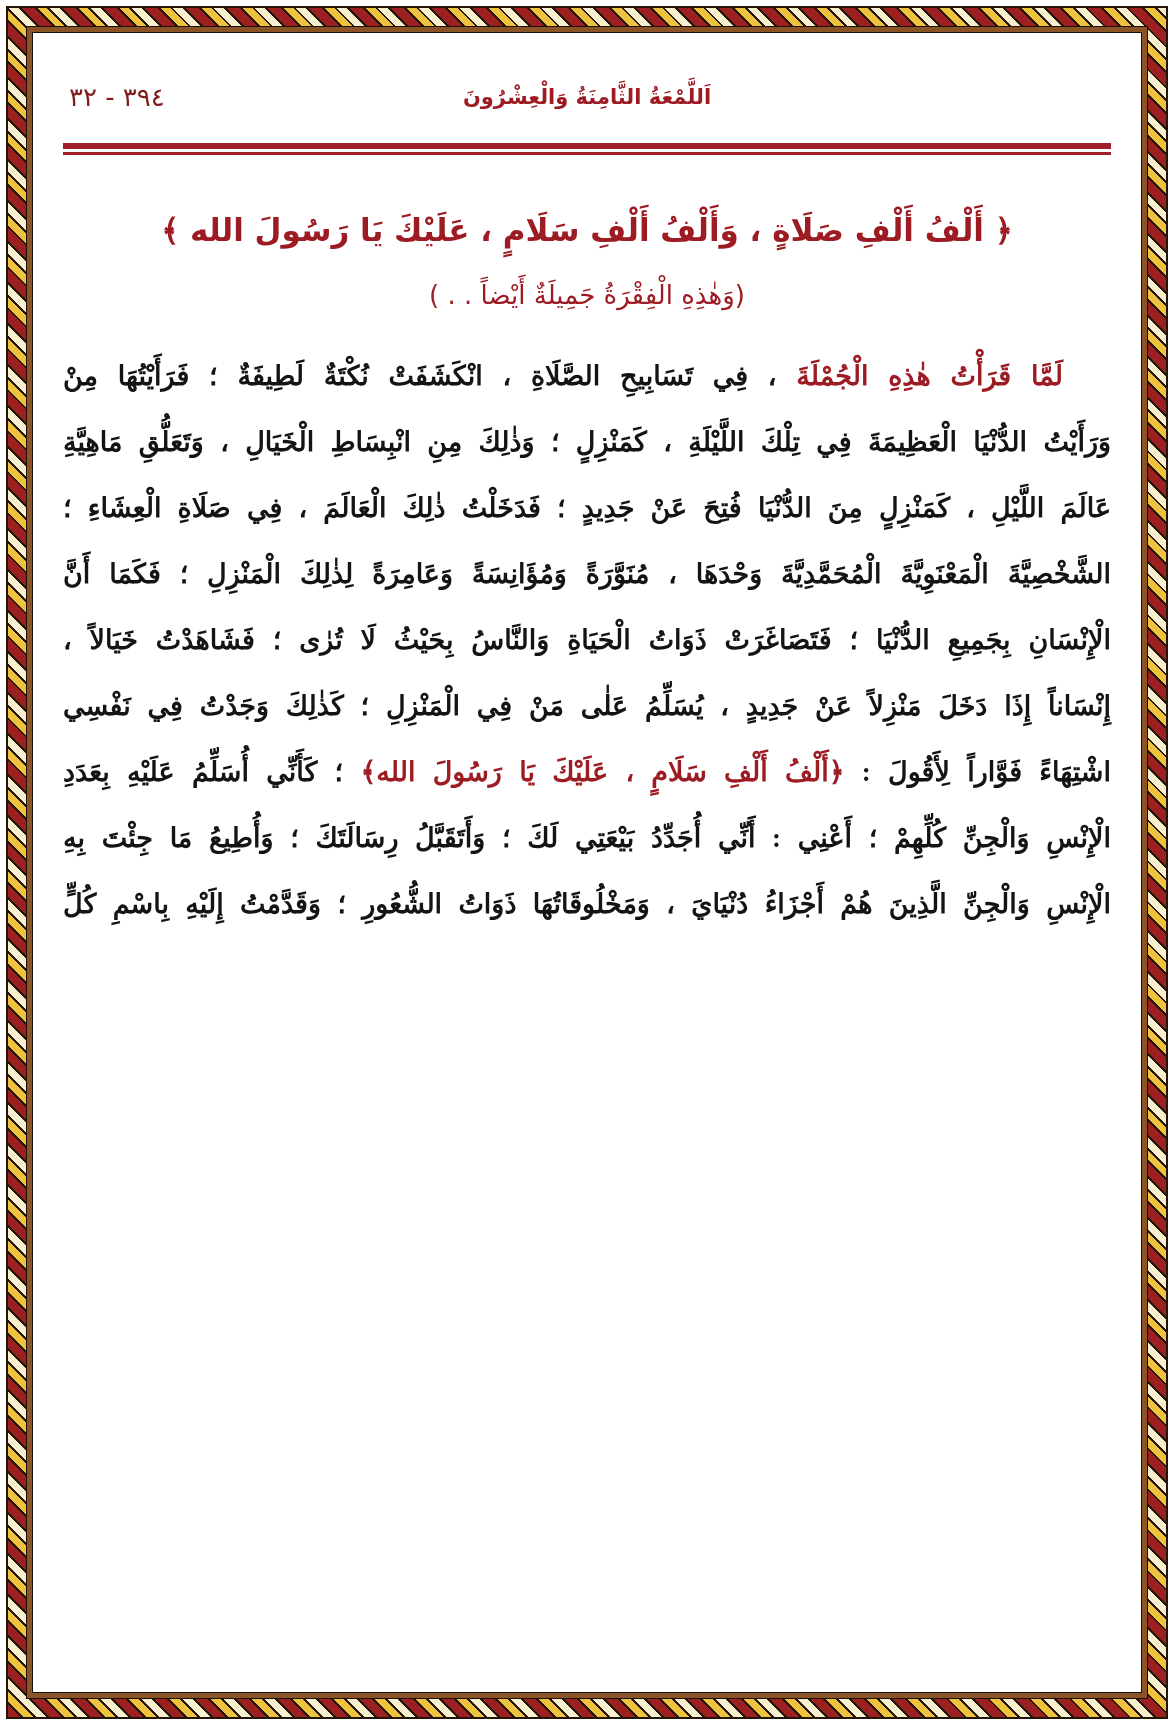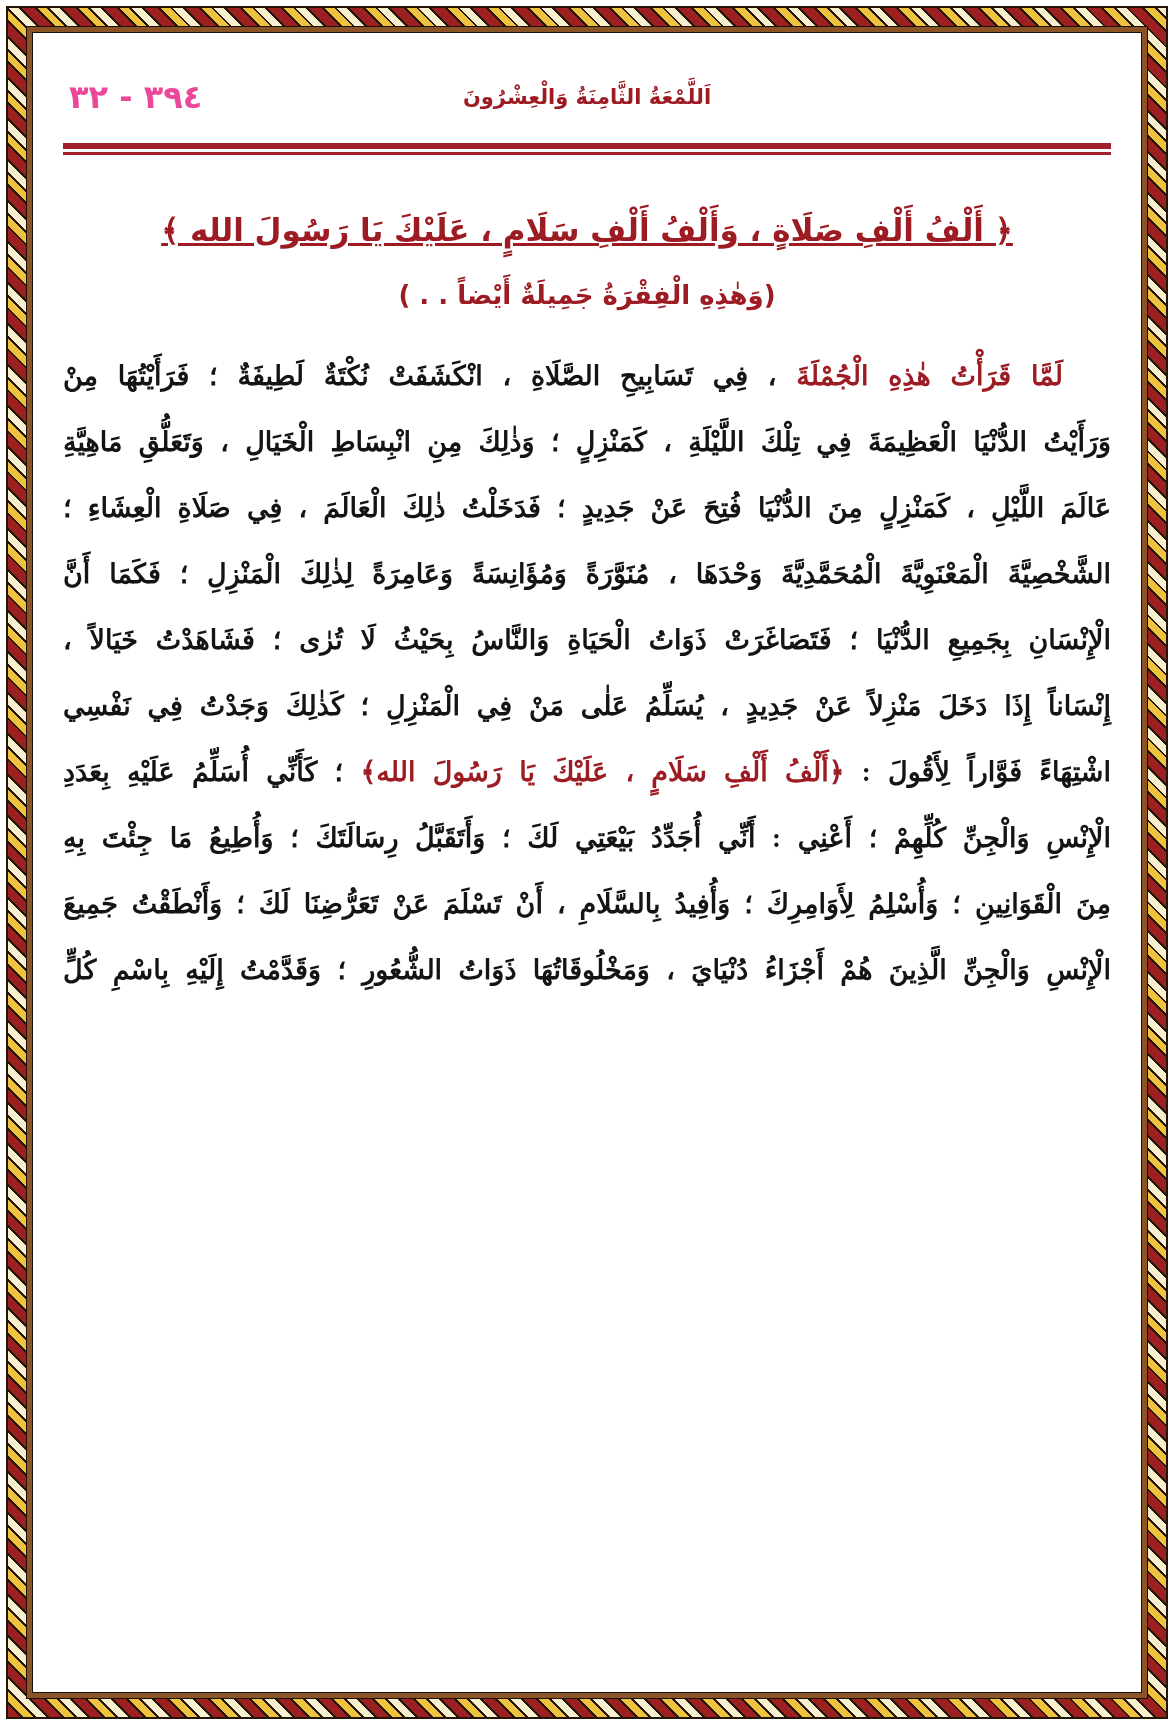--- a/index.html
+++ b/index.html
@@ -33,33 +33,33 @@
     overflow:hidden;
   }
   
   .header{position:relative;height:64px;margin-top:6px;}
   .title{
     position:absolute;right:0;left:0;text-align:center;
     color:#9d1c24;font-weight:bold;font-size:21px;line-height:64px;
   }
   .pagenum{
     position:absolute;left:6px;top:0;
-    color:#ec4899;font-weight:bold;font-size:32px;line-height:64px;
+    color:#7f1d1d;font-weight:normal;font-size:26px;line-height:64px;
     letter-spacing:2px;
   }
   .rule-thick{height:6px;background:#a21e28;margin-top:14px;}
   .rule-thin{height:3px;background:#a21e28;margin-top:3px;}
   
   .quote{
     margin-top:52px;text-align:center;
-    color:#9d1c24;font-weight:bold;font-size:31px;line-height:46px;text-decoration:underline;
+    color:#9d1c24;font-weight:bold;font-size:31px;line-height:46px;
   }
   .subtitle{
     margin-top:24px;text-align:center;
-    color:#9d1c24;font-weight:bold;font-size:26px;line-height:36px;
+    color:#9d1c24;font-weight:normal;font-size:26px;line-height:36px;
   }
   
   .bodytext{margin-top:30px;font-size:27px;font-weight:bold;color:#141414;}
   .tline{
     text-align:justify;text-align-last:justify;
     line-height:66px;white-space:normal;font-family:Liberation Serif, serif;
   }
   .bodytext .tline:first-child{padding-right:48px;}
   .red{color:#9d1c24;}
 </style>
@@ -85,20 +85,19 @@
 
         <div class="bodytext" id="body-lines">
             <div class="tline"><span class="red">لَمَّا قَرَأْتُ هٰذِهِ الْجُمْلَةَ</span><span> ، فِي تَسَابِيحِ الصَّلَاةِ ، انْكَشَفَتْ نُكْتَةٌ لَطِيفَةٌ ؛ فَرَأَيْتُهَا مِنْ</span></div>
             <div class="tline"><span>وَرَأَيْتُ الدُّنْيَا الْعَظِيمَةَ فِي تِلْكَ اللَّيْلَةِ ، كَمَنْزِلٍ ؛ وَذٰلِكَ مِنِ انْبِسَاطِ الْخَيَالِ ، وَتَعَلُّقِ مَاهِيَّةِ</span></div>
             <div class="tline"><span>عَالَمَ اللَّيْلِ ، كَمَنْزِلٍ مِنَ الدُّنْيَا فُتِحَ عَنْ جَدِيدٍ ؛ فَدَخَلْتُ ذٰلِكَ الْعَالَمَ ، فِي صَلَاةِ الْعِشَاءِ ؛</span></div>
             <div class="tline"><span>الشَّخْصِيَّةَ الْمَعْنَوِيَّةَ الْمُحَمَّدِيَّةَ وَحْدَهَا ، مُنَوَّرَةً وَمُؤَانِسَةً وَعَامِرَةً لِذٰلِكَ الْمَنْزِلِ ؛ فَكَمَا أَنَّ</span></div>
             <div class="tline"><span>الْإِنْسَانِ بِجَمِيعِ الدُّنْيَا ؛ فَتَصَاغَرَتْ ذَوَاتُ الْحَيَاةِ وَالنَّاسُ بِحَيْثُ لَا تُرٰى ؛ فَشَاهَدْتُ خَيَالاً ،</span></div>
             <div class="tline"><span>إِنْسَاناً إِذَا دَخَلَ مَنْزِلاً عَنْ جَدِيدٍ ، يُسَلِّمُ عَلٰى مَنْ فِي الْمَنْزِلِ ؛ كَذٰلِكَ وَجَدْتُ فِي نَفْسِي</span></div>
             <div class="tline"><span>اشْتِهَاءً فَوَّاراً لِأَقُولَ : </span><span class="red">﴿أَلْفُ أَلْفِ سَلَامٍ ، عَلَيْكَ يَا رَسُولَ الله﴾</span><span> ؛ كَأَنِّي أُسَلِّمُ عَلَيْهِ بِعَدَدِ</span></div>
             <div class="tline"><span>الْإِنْسِ وَالْجِنِّ كُلِّهِمْ ؛ أَعْنِي : أَنِّي أُجَدِّدُ بَيْعَتِي لَكَ ؛ وَأَتَقَبَّلُ رِسَالَتَكَ ؛ وَأُطِيعُ مَا جِئْتَ بِهِ</span></div>
-            <div class="tline"><span>مِنَ الْقَوَانِينِ ؛ وَأُسْلِمُ لِأَوَامِرِكَ ؛ وَأُفِيدُ بِالسَّلَامِ ، أَنْ تَسْلَمَ عَنْ تَعَرُّضِنَا لَكَ ؛ وَأَنْطَقْتُ جَمِيعَ</span></div>
             <div class="tline"><span>الْإِنْسِ وَالْجِنِّ الَّذِينَ هُمْ أَجْزَاءُ دُنْيَايَ ، وَمَخْلُوقَاتُهَا ذَوَاتُ الشُّعُورِ ؛ وَقَدَّمْتُ إِلَيْهِ بِاسْمِ كُلٍّ</span></div>
           </div>
 
       </div>
     </div>
   </div>
 </div>
 
 </body></html>

